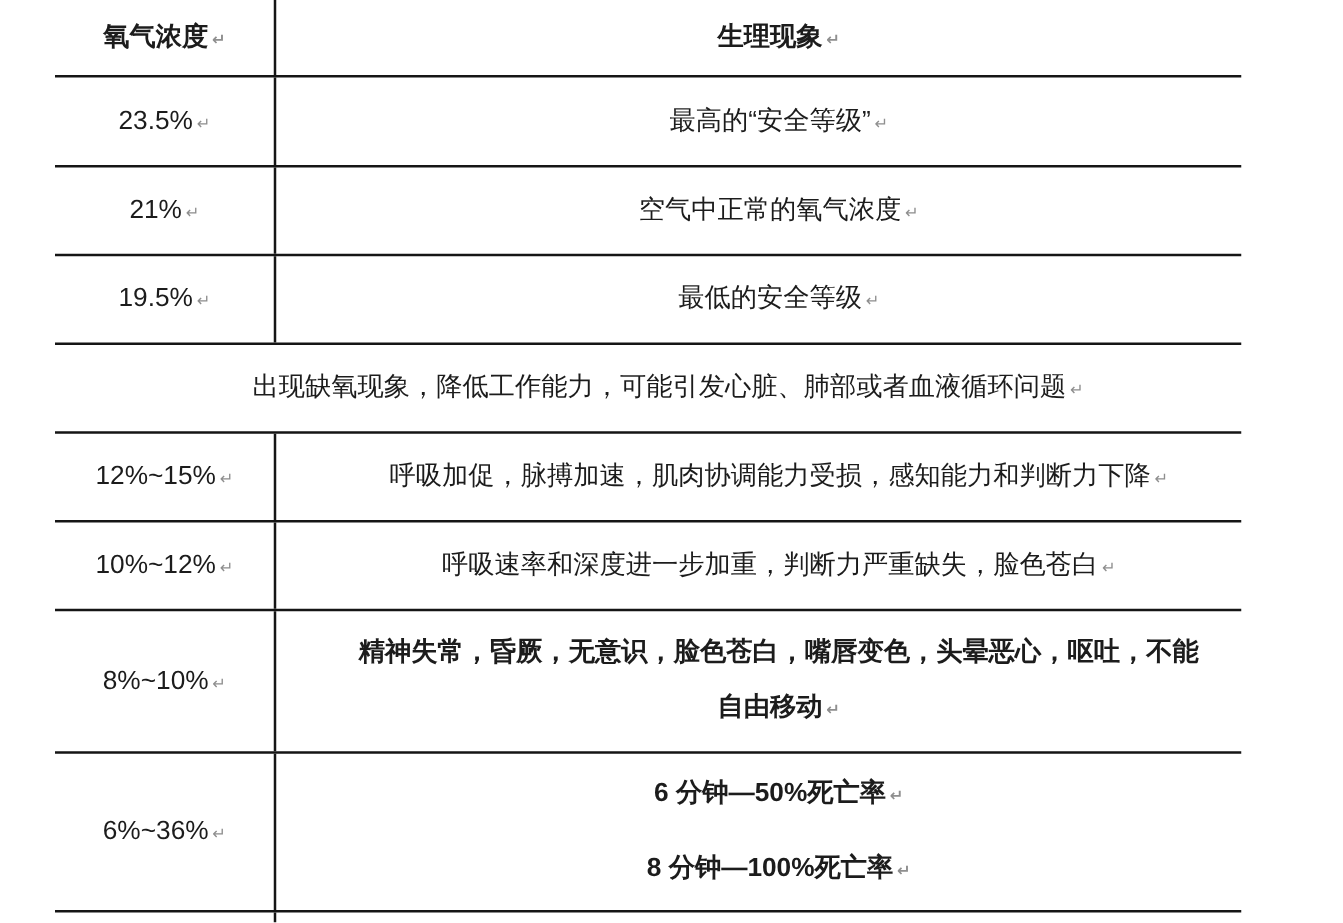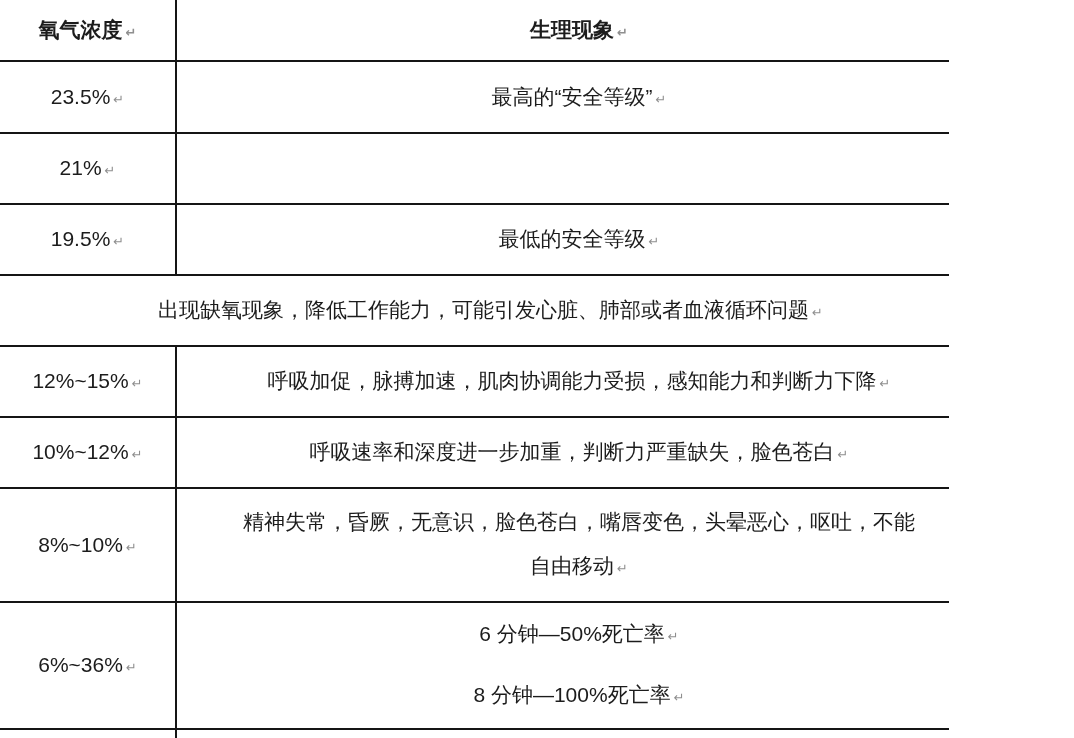--- a/index.html
+++ b/index.html
@@ -13,20 +13,21 @@
     position: relative;
     overflow: hidden;
     font-family: "Liberation Sans", "DejaVu Sans", sans-serif;
     color: #1c1c1c;
   }
   .doc-table {
     position: absolute;
     left: 0;
     top: 0;
     width: 949px;
+    padding-left: 44px;
   }
   .row {
     display: flex;
     box-sizing: border-box;
     border-bottom: 2px solid #151515;
     width: 949px;
   }
   .row.stub {
     border-bottom: none;
   }
@@ -56,21 +57,21 @@
   .h8   { height: 8px; }
   .txt {
     font-size: 21px;
     line-height: 1.35;
     white-space: nowrap;
   }
   .header-row .txt {
     font-weight: bold;
     font-size: 21px;
   }
-  .line { white-space: nowrap; }
+  .line { white-space: nowrap; font-weight: bold; }
   .lines-tight .line { line-height: 44px; }
   .lines-loose .line { line-height: 58px; }
   .pmark {
     font-size: 13px;
     color: #8f8f8f;
     margin-left: 3px;
     vertical-align: baseline;
   }
 </style>
 </head>
@@ -92,20 +93,23 @@
       <div class="txt"><span>23.5%</span><span class="pmark">↵</span></div>
     </div>
     <div class="cell right">
       <div class="txt"><span>最高的“安全等级”</span><span class="pmark">↵</span></div>
     </div>
   </div>
 
   <div class="row h71">
     <div class="cell left">
       <div class="txt"><span>21%</span><span class="pmark">↵</span></div>
+    </div>
+    <div class="cell right">
+      <div class="txt"><span>空气中正常的氧气浓度</span><span class="pmark">↵</span></div>
     </div>
   </div>
 
   <div class="row h71">
     <div class="cell left">
       <div class="txt"><span>19.5%</span><span class="pmark">↵</span></div>
     </div>
     <div class="cell right">
       <div class="txt"><span>最低的安全等级</span><span class="pmark">↵</span></div>
     </div>

